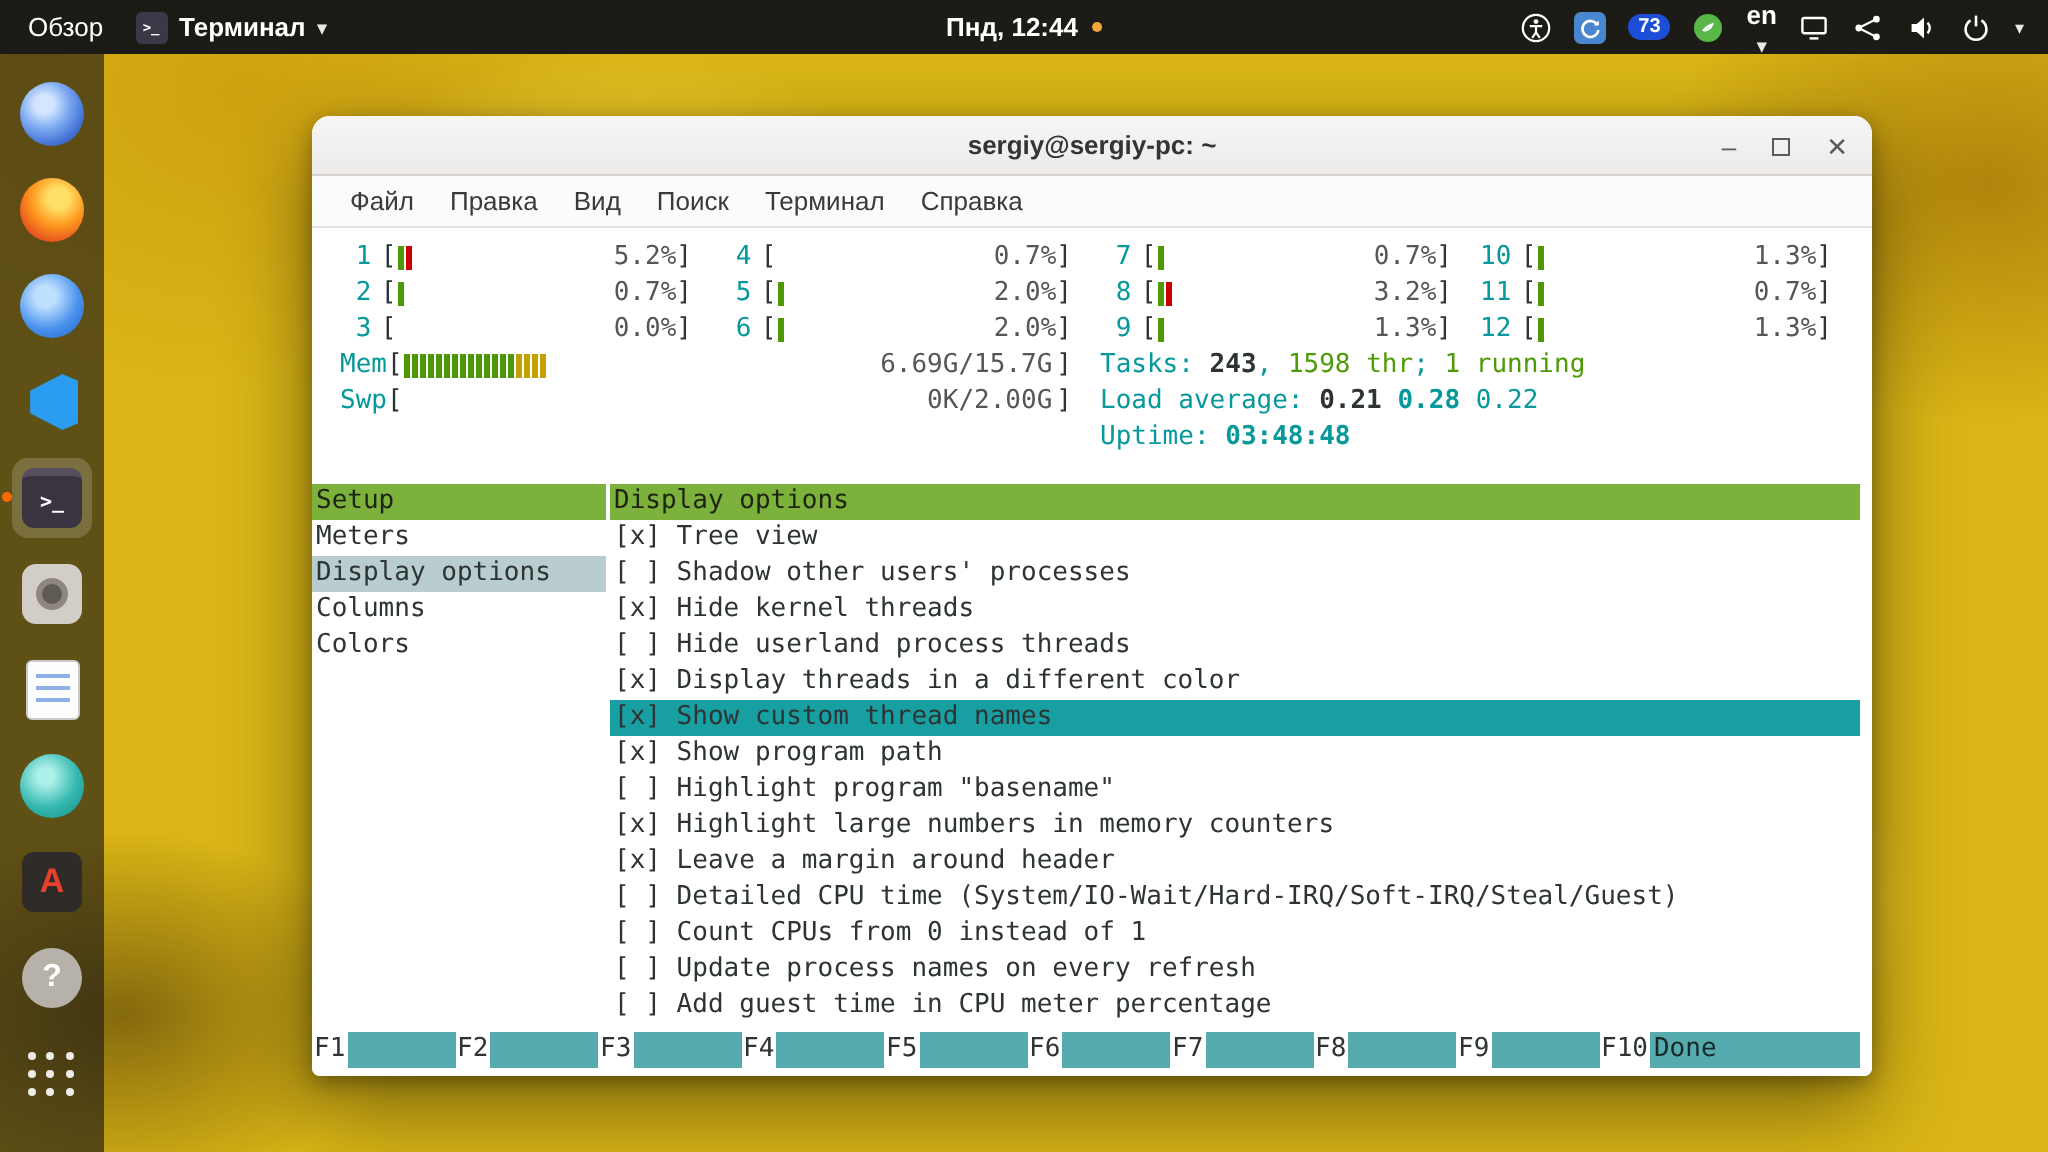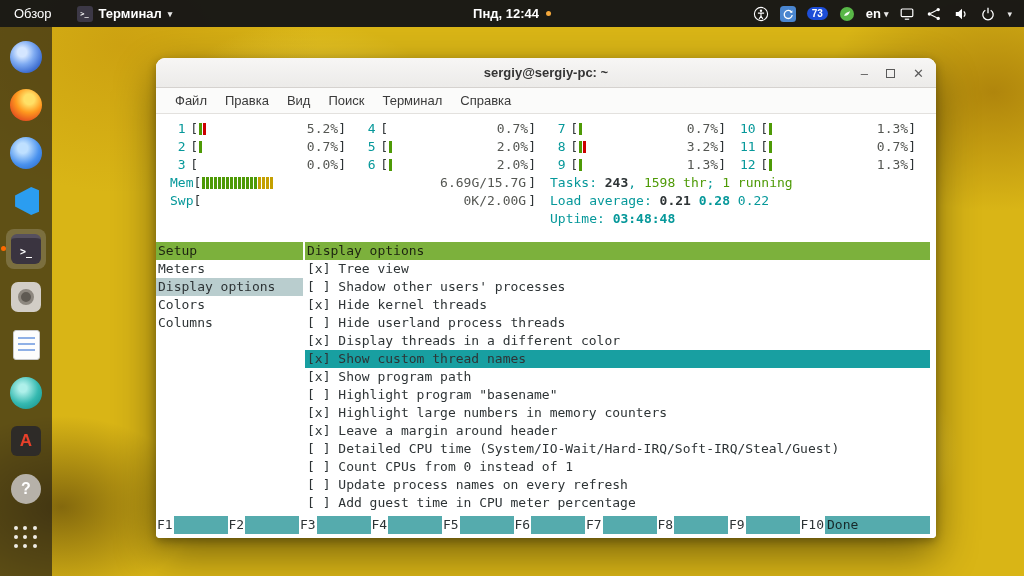--- a/index.html
+++ b/index.html
@@ -12,32 +12,32 @@
       radial-gradient(210px 150px at 30% 22%, rgba(250,220,70,.85), transparent 70%),
       radial-gradient(150px 110px at 55% 58%, rgba(178,130,10,.5), transparent 70%),
       radial-gradient(280px 210px at 12% 8%, rgba(192,142,12,.5), transparent 70%),
       radial-gradient(200px 150px at 70% 35%, rgba(240,200,40,.6), transparent 70%),
       #d9b516;
   }
 
   
   .topbar { position:absolute; left:0; top:0; width:1024px; height:27px; background:rgba(22,22,22,.97);
     color:#fff; font-size:13px; display:flex; align-items:center; z-index:20; }
-  .tb-left { display:flex; align-items:center; gap:25px; padding-left:14px; }
+  .tb-left { display:flex; align-items:center; gap:16px; padding-left:14px; }
   .tb-item { cursor:default; }
   .tb-app { display:flex; align-items:center; gap:6px; font-weight:bold; }
   .tb-appicon { width:16px; height:16px; background:#3c3846; border-radius:3px; color:#fff;
     font-family:"DejaVu Sans Mono",monospace; font-size:7px; display:flex; align-items:center; justify-content:center; font-weight:bold; }
   .caret { font-size:9px; opacity:.9; }
   .tb-center { position:absolute; left:50%; transform:translateX(-50%); display:flex; align-items:center; gap:7px; font-weight:bold; }
   .notif-dot { width:5px; height:5px; border-radius:50%; background:#f4a83c; }
   .tb-right { margin-left:auto; display:flex; align-items:center; gap:11px; padding-right:12px; }
   .tb-right svg { display:block; }
   .badge { background:#1d4ed8; color:#fff; font-size:10px; font-weight:bold; border-radius:8px; padding:1px 5px; line-height:11px; }
-  .lang { display:flex; align-items:center; gap:3px; font-weight:bold; }
+  .lang { display:flex; align-items:center; gap:3px; font-weight:bold;flex-direction:column; }
 
   
   .dock { position:absolute; left:0; top:27px; bottom:0; width:52px; background:rgba(32,28,22,.66);
     display:flex; flex-direction:column; align-items:center; padding-top:10px; gap:8px; z-index:15; }
   .dock-item { position:relative; width:40px; height:40px; border-radius:8px; display:flex; align-items:center; justify-content:center; }
   .dock-item.active { background:rgba(255,255,255,.18); }
   .dock-item.active::before { content:""; position:absolute; left:-5px; top:17px; width:5px; height:5px; border-radius:50%; background:#ff6a00; }
   .ic { display:flex; align-items:center; justify-content:center; }
   .ic-browser { width:32px; height:32px; border-radius:50%;
     background:radial-gradient(circle at 38% 35%, #d4e6ff 0 16%, #7fabf2 42%, #3f6fd1 72%, #2c4f9d 100%); }
@@ -272,22 +272,22 @@
           <div class="stat" style="grid-area: 4 / 3 / auto / 5;"><span class="c-teal">Tasks: </span><span class="c-dark">243</span><span class="c-teal">, </span><span class="c-green">1598 thr</span><span class="c-teal">; </span><span class="c-green">1 running</span></div>
           <div class="stat" style="grid-area: 5 / 3 / auto / 5;"><span class="c-teal">Load average: </span><span class="c-dark">0.21 </span><span class="c-tealb">0.28 </span><span class="c-teal">0.22</span></div>
           <div class="stat" style="grid-area: 6 / 3 / auto / 5;"><span class="c-teal">Uptime: </span><span class="c-tealb">03:48:48</span></div>
         </div>
       <div class="setup-wrap">
         <div class="left-col">
           <div class="col-header">Setup</div>
           <div id="setup-items">
               <div class="left-item">Meters</div>
               <div class="left-item sel">Display options</div>
+              <div class="left-item">Columns</div>
               <div class="left-item">Colors</div>
-              <div class="left-item">Columns</div>
             </div>
         </div>
         <div class="right-col">
           <div class="col-header">Display options</div>
           <div id="option-rows">
               <div class="opt-row"><span class="chk">[x]</span><span class="lbl"> Tree view</span></div>
               <div class="opt-row"><span class="chk">[ ]</span><span class="lbl"> Shadow other users' processes</span></div>
               <div class="opt-row"><span class="chk">[x]</span><span class="lbl"> Hide kernel threads</span></div>
               <div class="opt-row"><span class="chk">[ ]</span><span class="lbl"> Hide userland process threads</span></div>
               <div class="opt-row"><span class="chk">[x]</span><span class="lbl"> Display threads in a different color</span></div>

